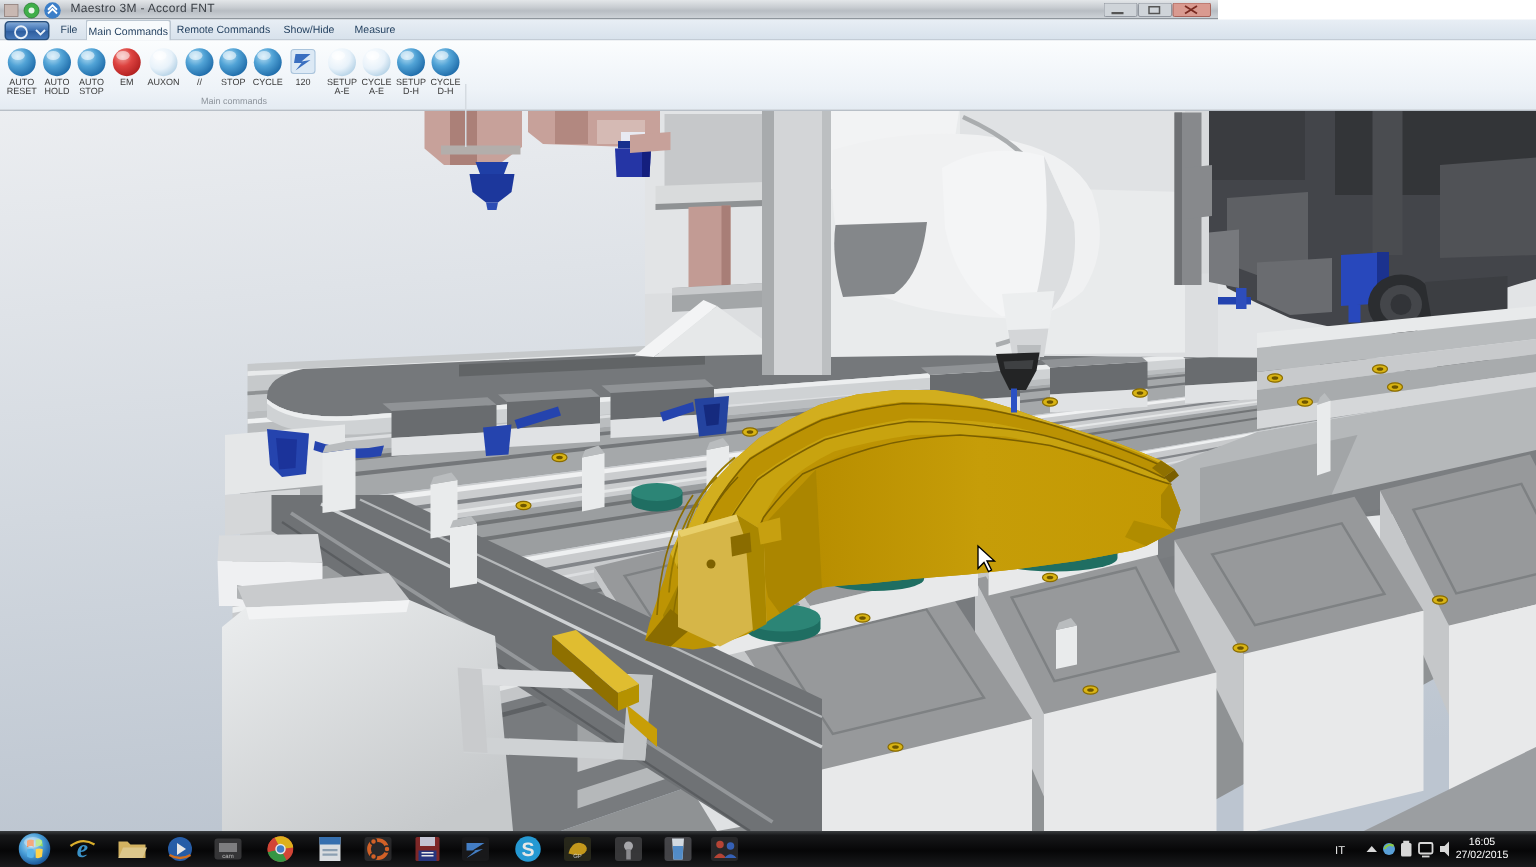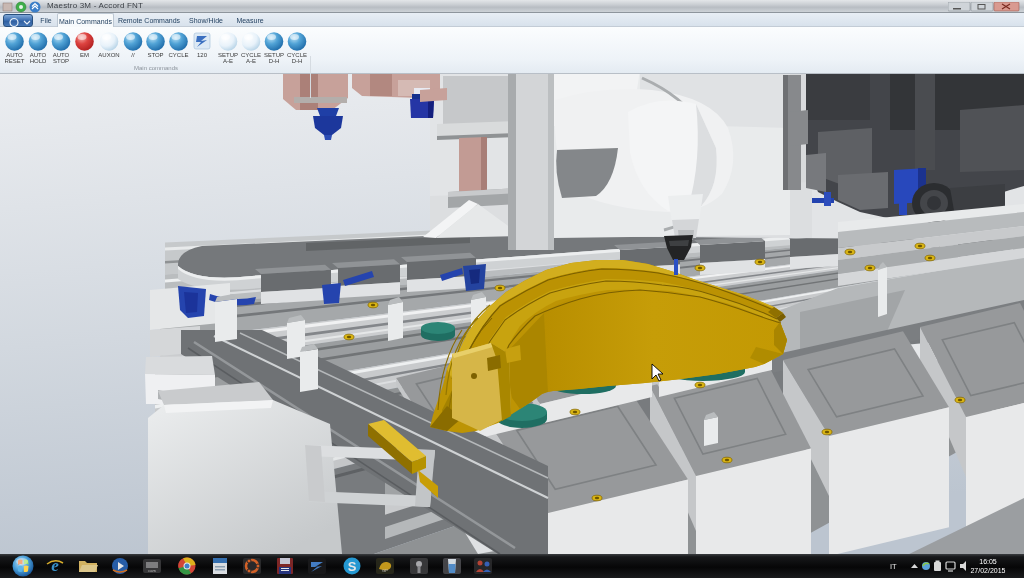--- a/index.html
+++ b/index.html
@@ -1,15 +1,15 @@
 <!DOCTYPE html>
 <html><head><meta charset="utf-8"><style>
 * { margin:0; padding:0; box-sizing:border-box; }
 body { width:1024px; height:578px; overflow:hidden; font-family:"Liberation Sans", sans-serif; position:relative; background:#fff; }
-#titlebar { position:absolute; left:0; top:0; width:1024px; height:13px;
+#titlebar { position:absolute; left:0; top:0; width:812px; height:13px;
   background:linear-gradient(#e3e6e9 0%, #c9cdd2 40%, #b8bdc3 60%, #cdd2d7 100%); border-bottom:1px solid #8e959c; }
 #title-text { position:absolute; left:47px; top:1px; font-size:8px; color:#3a3f45; letter-spacing:0.2px; }
 #tabrow { position:absolute; left:0; top:13px; width:1024px; height:14px;
   background:linear-gradient(#e8eef5, #d8e2ec); border-bottom:1px solid #c3ccd6; }
 .tab { position:absolute; top:0; height:14px; font-size:7px; color:#1e3c5c; text-align:center; line-height:15px; }
 .tab.active { background:#f7fafc; border:1px solid #bcc7d2; border-bottom:none; border-radius:2px 2px 0 0; }
 #menubtn { position:absolute; left:3px; top:0.5px; width:30px; height:13px; border-radius:3px;
   background:linear-gradient(#7fa8d8,#3a6cae 50%,#2d5d9e 51%,#4678b8); border:1px solid #28507e; }
 #ribbon { position:absolute; left:0; top:27px; width:1024px; height:47px;
   background:linear-gradient(#fbfdfe,#eef3f8 70%,#e4ebf2); border-bottom:1px solid #b8bfc7; }

